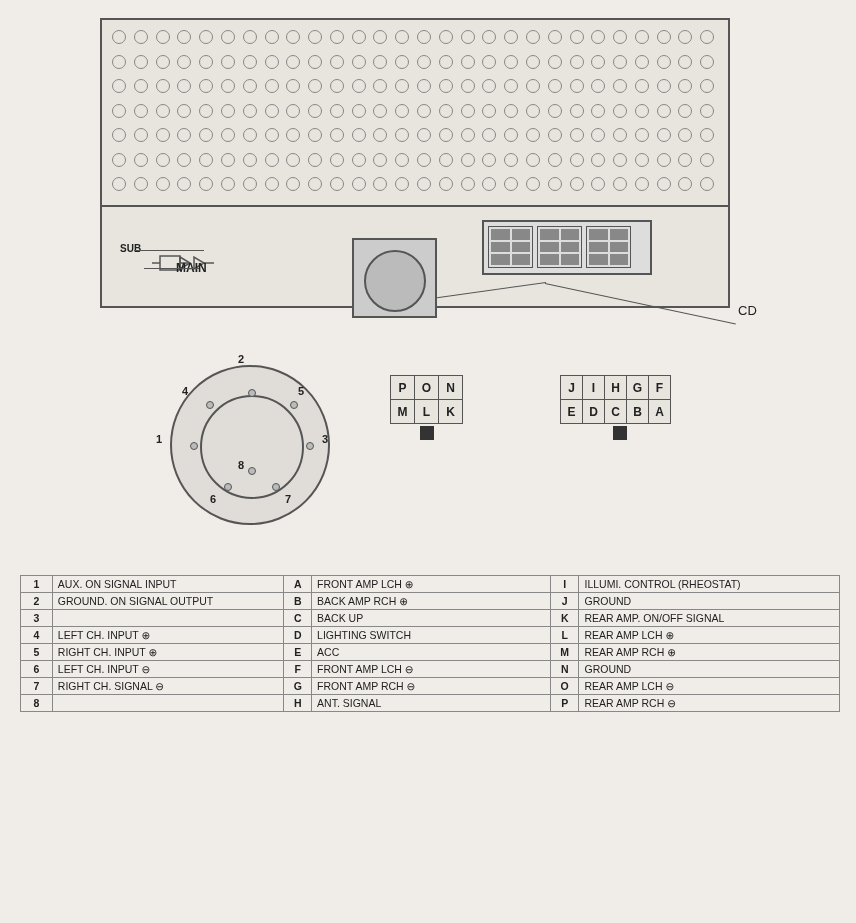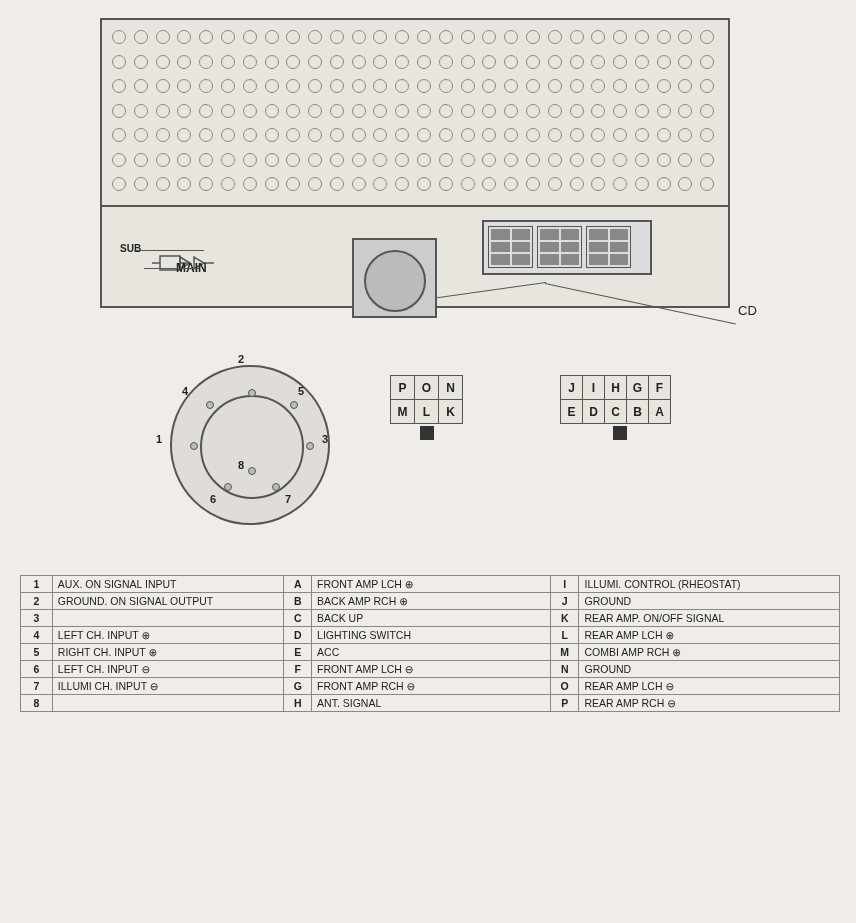--- a/index.html
+++ b/index.html
@@ -668,33 +668,33 @@
     <td class="desc2-col">LIGHTING SWITCH</td>
           <td class="letter2-col">L</td>
     <td class="desc3-col">REAR AMP LCH ⊕</td>
         </tr>
         <tr>
           <td class="num-col">5</td>
     <td class="desc-col">RIGHT CH. INPUT ⊕</td>
           <td class="letter-col">E</td>
     <td class="desc2-col">ACC</td>
           <td class="letter2-col">M</td>
-    <td class="desc3-col">COMBI AMP RCH ⊕</td>
+    <td class="desc3-col">REAR AMP RCH ⊕</td>
         </tr>
         <tr>
           <td class="num-col">6</td>
     <td class="desc-col">LEFT CH. INPUT ⊖</td>
           <td class="letter-col">F</td>
     <td class="desc2-col">FRONT AMP LCH ⊖</td>
           <td class="letter2-col">N</td>
     <td class="desc3-col">GROUND</td>
         </tr>
         <tr>
           <td class="num-col">7</td>
-    <td class="desc-col">ILLUMI CH. INPUT ⊖</td>
+    <td class="desc-col">RIGHT CH. SIGNAL ⊖</td>
           <td class="letter-col">G</td>
     <td class="desc2-col">FRONT AMP RCH ⊖</td>
           <td class="letter2-col">O</td>
     <td class="desc3-col">REAR AMP LCH ⊖</td>
         </tr>
         <tr>
           <td class="num-col">8</td>
     <td class="desc-col"></td>
           <td class="letter-col">H</td>
     <td class="desc2-col">ANT. SIGNAL</td>

